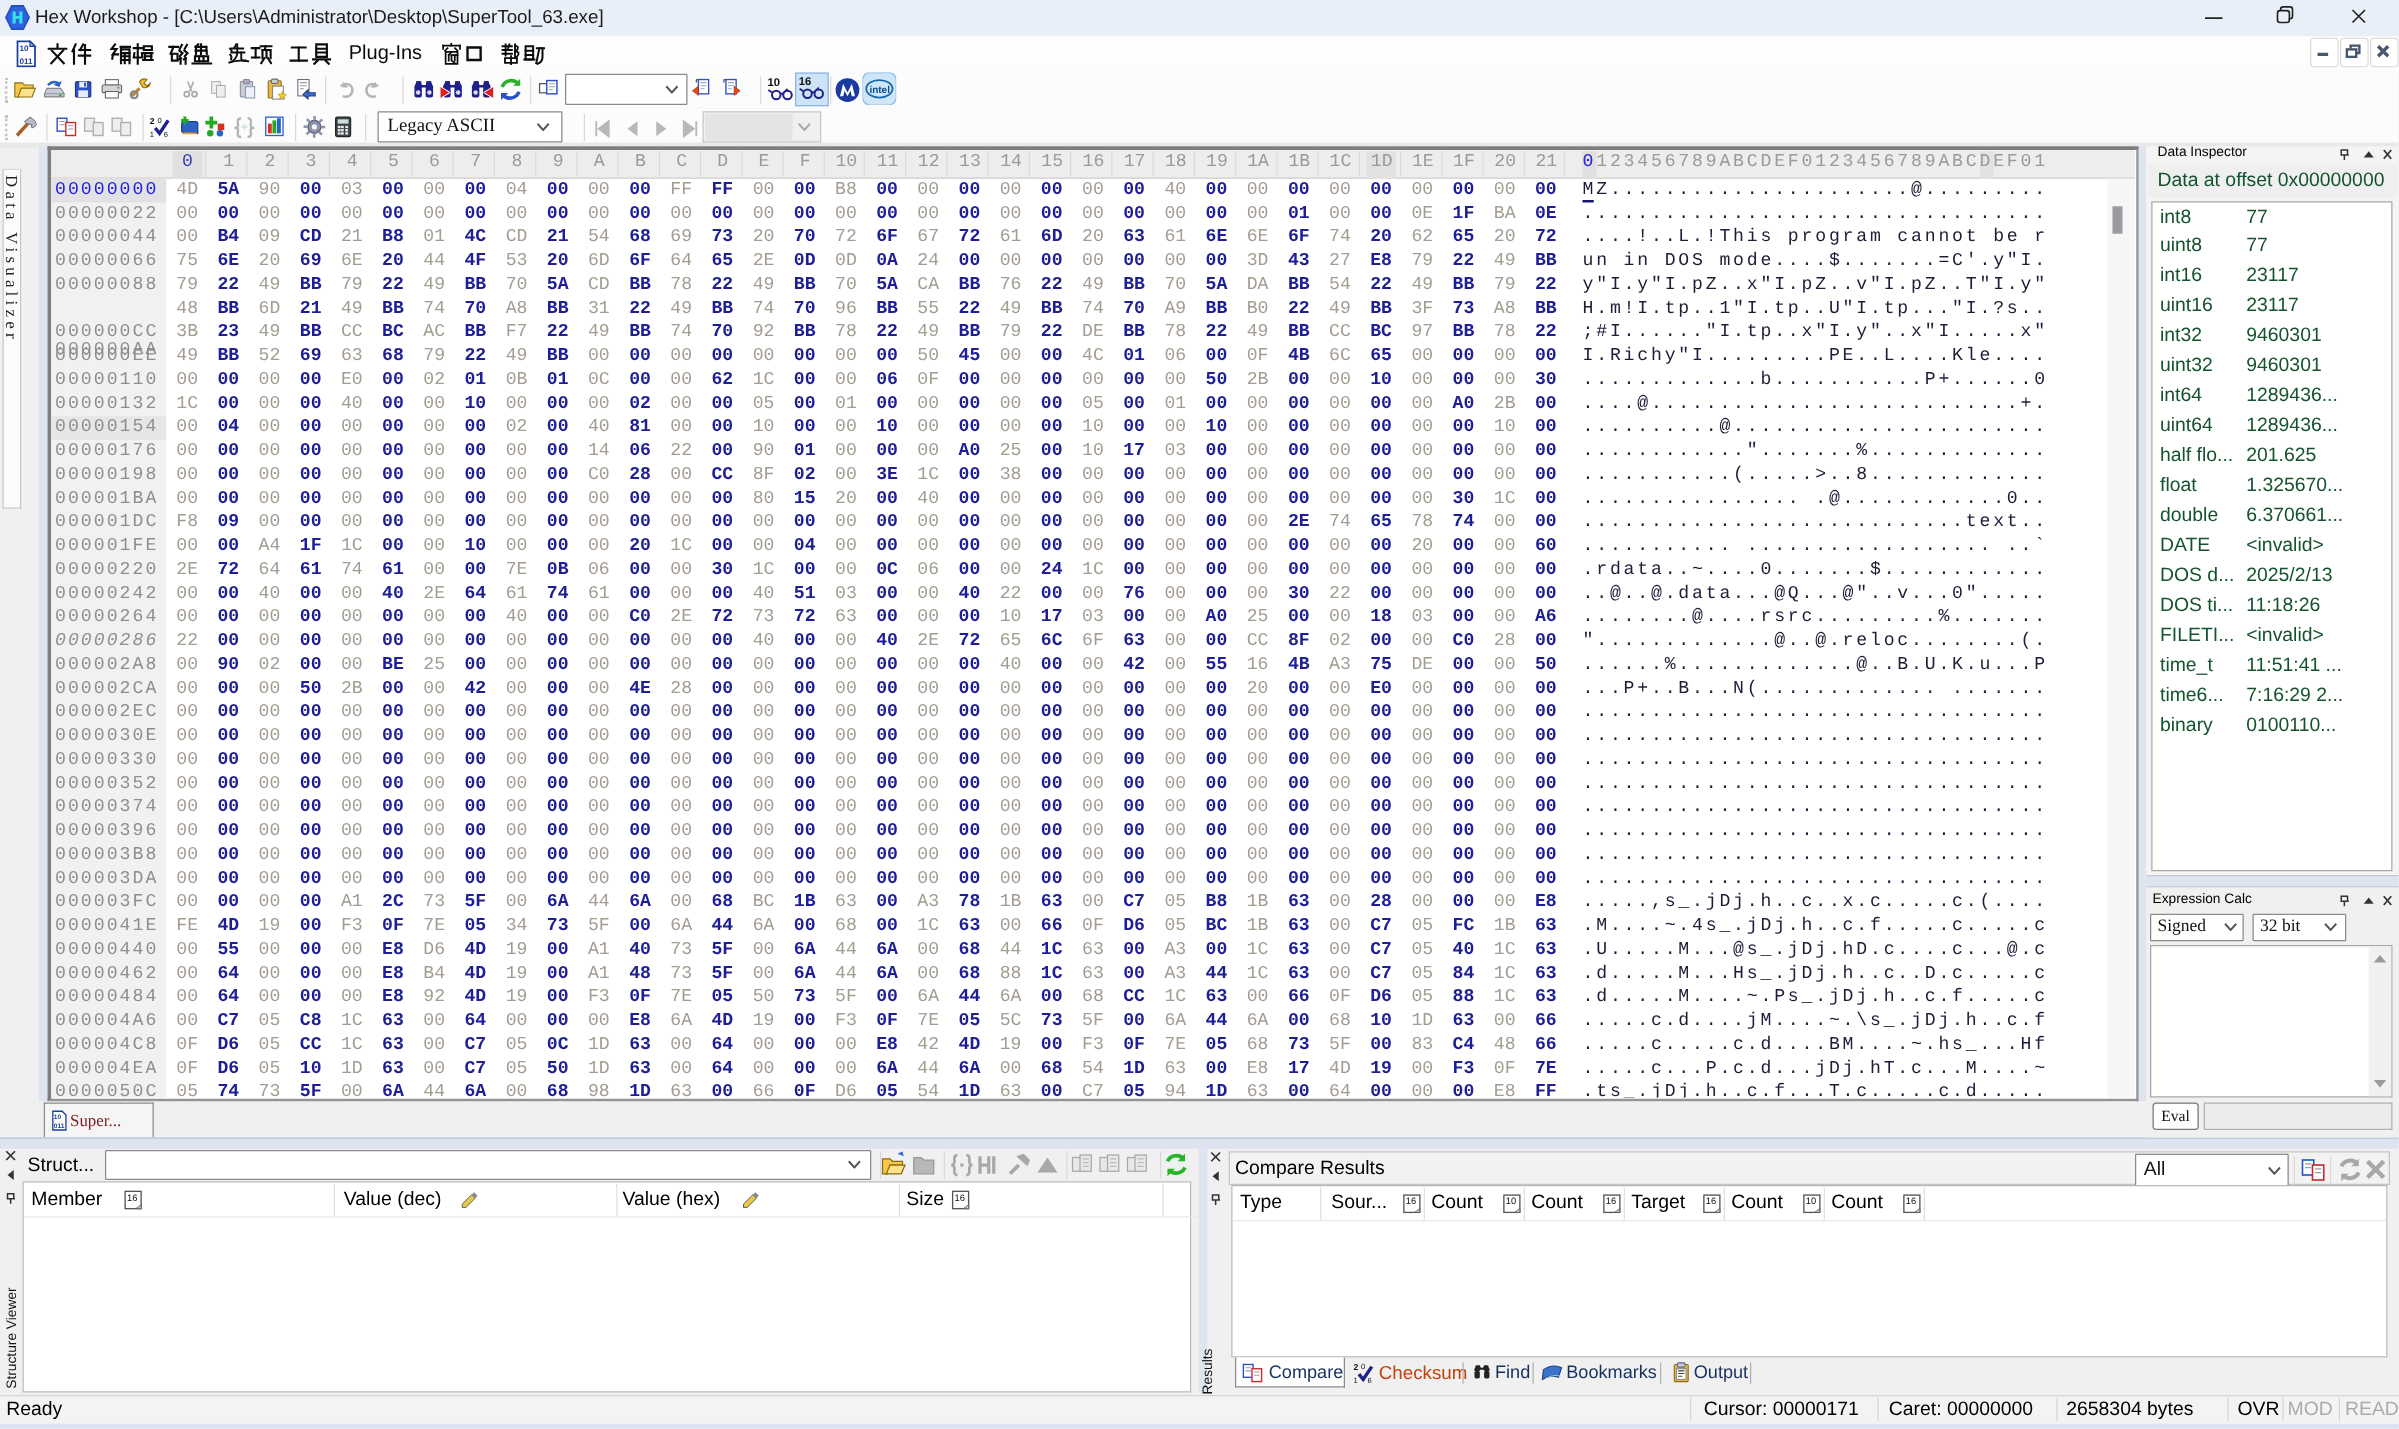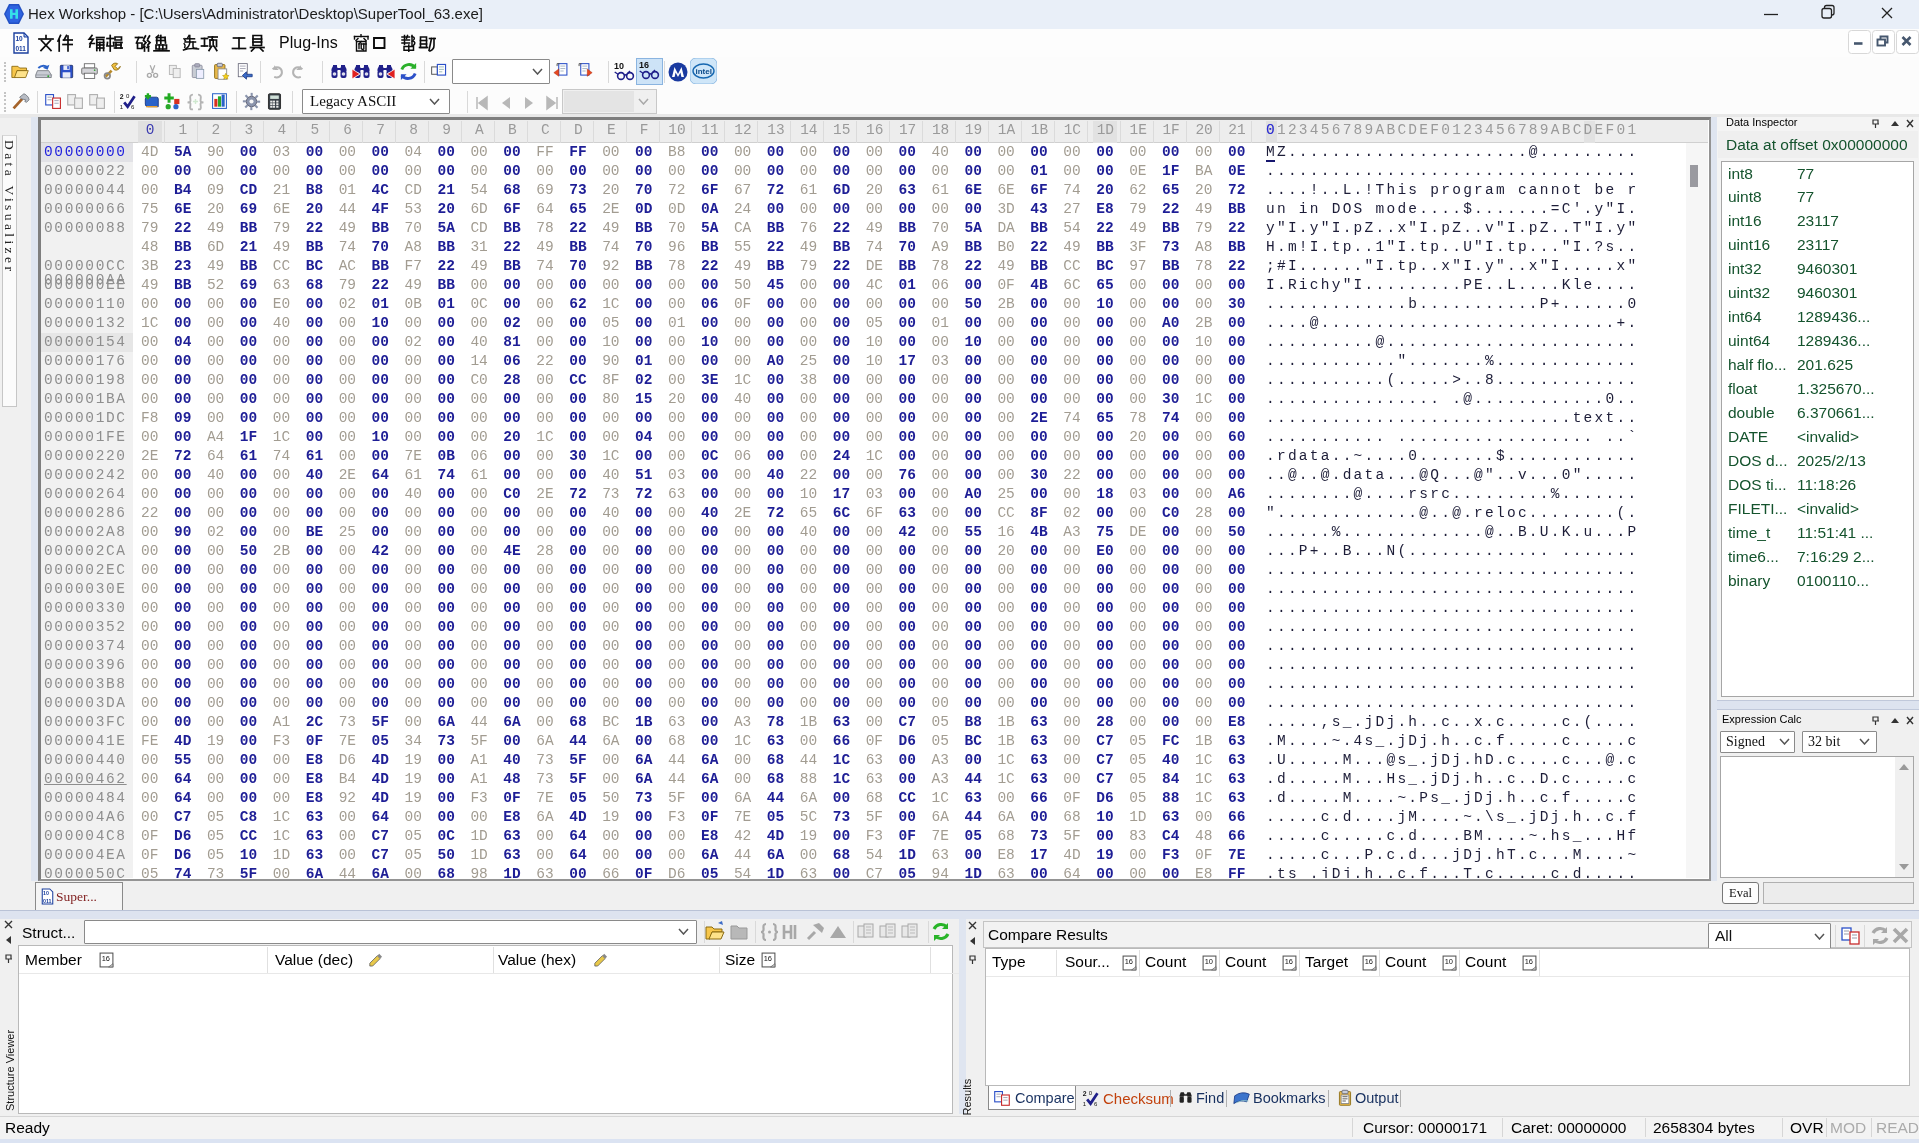--- a/index.html
+++ b/index.html
@@ -567,21 +567,21 @@
 <div class="ar" style="left:1225.0px;top:285.0px">........... .................. ..`</div>
 <div class="ad" style="left:3.0px;top:304.0px;">00000220</div>
 <div class="hr" style="left:95.0px;top:304.0px"><i>2E</i><b>72</b><i>64</i><b>61</b><i>74</i><b>61</b><i>00</i><b>00</b><i>7E</i><b>0B</b><i>06</i><b>00</b><i>00</i><b>30</b><i>1C</i><b>00</b><i>00</i><b>0C</b><i>06</i><b>00</b><i>00</i><b>24</b><i>1C</i><b>00</b><i>00</i><b>00</b><i>00</i><b>00</b><i>00</i><b>00</b><i>00</i><b>00</b><i>00</i><b>00</b></div>
 <div class="ar" style="left:1225.0px;top:304.0px">.rdata..~....0.......$............</div>
 <div class="ad" style="left:3.0px;top:323.0px;">00000242</div>
 <div class="hr" style="left:95.0px;top:323.0px"><i>00</i><b>00</b><i>40</i><b>00</b><i>00</i><b>40</b><i>2E</i><b>64</b><i>61</i><b>74</b><i>61</i><b>00</b><i>00</i><b>00</b><i>40</i><b>51</b><i>03</i><b>00</b><i>00</i><b>40</b><i>22</i><b>00</b><i>00</i><b>76</b><i>00</i><b>00</b><i>00</i><b>30</b><i>22</i><b>00</b><i>00</i><b>00</b><i>00</i><b>00</b></div>
 <div class="ar" style="left:1225.0px;top:323.0px">..@..@.data...@Q...@"..v...0".....</div>
 <div class="ad" style="left:3.0px;top:342.0px;">00000264</div>
 <div class="hr" style="left:95.0px;top:342.0px"><i>00</i><b>00</b><i>00</i><b>00</b><i>00</i><b>00</b><i>00</i><b>00</b><i>40</i><b>00</b><i>00</i><b>C0</b><i>2E</i><b>72</b><i>73</i><b>72</b><i>63</i><b>00</b><i>00</i><b>00</b><i>10</i><b>17</b><i>03</i><b>00</b><i>00</i><b>A0</b><i>25</i><b>00</b><i>00</i><b>18</b><i>03</i><b>00</b><i>00</i><b>A6</b></div>
 <div class="ar" style="left:1225.0px;top:342.0px">........@....rsrc.........%.......</div>
-<div class="ad" style="left:3.0px;top:361.0px;">00000286</div>
+<div class="ad" style="left:3.0px;top:361.0px;font-style:italic;">00000286</div>
 <div class="hr" style="left:95.0px;top:361.0px"><i>22</i><b>00</b><i>00</i><b>00</b><i>00</i><b>00</b><i>00</i><b>00</b><i>00</i><b>00</b><i>00</i><b>00</b><i>00</i><b>00</b><i>40</i><b>00</b><i>00</i><b>40</b><i>2E</i><b>72</b><i>65</i><b>6C</b><i>6F</i><b>63</b><i>00</i><b>00</b><i>CC</i><b>8F</b><i>02</i><b>00</b><i>00</i><b>C0</b><i>28</i><b>00</b></div>
 <div class="ar" style="left:1225.0px;top:361.0px">".............@..@.reloc........(.</div>
 <div class="ad" style="left:3.0px;top:380.0px;">000002A8</div>
 <div class="hr" style="left:95.0px;top:380.0px"><i>00</i><b>90</b><i>02</i><b>00</b><i>00</i><b>BE</b><i>25</i><b>00</b><i>00</i><b>00</b><i>00</i><b>00</b><i>00</i><b>00</b><i>00</i><b>00</b><i>00</i><b>00</b><i>00</i><b>00</b><i>40</i><b>00</b><i>00</i><b>42</b><i>00</i><b>55</b><i>16</i><b>4B</b><i>A3</i><b>75</b><i>DE</i><b>00</b><i>00</i><b>50</b></div>
 <div class="ar" style="left:1225.0px;top:380.0px">......%.............@..B.U.K.u...P</div>
 <div class="ad" style="left:3.0px;top:399.0px;">000002CA</div>
 <div class="hr" style="left:95.0px;top:399.0px"><i>00</i><b>00</b><i>00</i><b>50</b><i>2B</i><b>00</b><i>00</i><b>42</b><i>00</i><b>00</b><i>00</i><b>4E</b><i>28</i><b>00</b><i>00</i><b>00</b><i>00</i><b>00</b><i>00</i><b>00</b><i>00</i><b>00</b><i>00</i><b>00</b><i>00</i><b>00</b><i>20</i><b>00</b><i>00</i><b>E0</b><i>00</i><b>00</b><i>00</i><b>00</b></div>
 <div class="ar" style="left:1225.0px;top:399.0px">...P+..B...N(............. .......</div>
 <div class="ad" style="left:3.0px;top:418.0px;">000002EC</div>
 <div class="hr" style="left:95.0px;top:418.0px"><i>00</i><b>00</b><i>00</i><b>00</b><i>00</i><b>00</b><i>00</i><b>00</b><i>00</i><b>00</b><i>00</i><b>00</b><i>00</i><b>00</b><i>00</i><b>00</b><i>00</i><b>00</b><i>00</i><b>00</b><i>00</i><b>00</b><i>00</i><b>00</b><i>00</i><b>00</b><i>00</i><b>00</b><i>00</i><b>00</b><i>00</i><b>00</b><i>00</i><b>00</b></div>
@@ -609,21 +609,21 @@
 <div class="ar" style="left:1225.0px;top:551.0px">..................................</div>
 <div class="ad" style="left:3.0px;top:570.0px;">000003FC</div>
 <div class="hr" style="left:95.0px;top:570.0px"><i>00</i><b>00</b><i>00</i><b>00</b><i>A1</i><b>2C</b><i>73</i><b>5F</b><i>00</i><b>6A</b><i>44</i><b>6A</b><i>00</i><b>68</b><i>BC</i><b>1B</b><i>63</i><b>00</b><i>A3</i><b>78</b><i>1B</i><b>63</b><i>00</i><b>C7</b><i>05</i><b>B8</b><i>1B</i><b>63</b><i>00</i><b>28</b><i>00</i><b>00</b><i>00</i><b>E8</b></div>
 <div class="ar" style="left:1225.0px;top:570.0px">.....,s_.jDj.h..c..x.c.....c.(....</div>
 <div class="ad" style="left:3.0px;top:589.0px;">0000041E</div>
 <div class="hr" style="left:95.0px;top:589.0px"><i>FE</i><b>4D</b><i>19</i><b>00</b><i>F3</i><b>0F</b><i>7E</i><b>05</b><i>34</i><b>73</b><i>5F</i><b>00</b><i>6A</i><b>44</b><i>6A</i><b>00</b><i>68</i><b>00</b><i>1C</i><b>63</b><i>00</i><b>66</b><i>0F</i><b>D6</b><i>05</i><b>BC</b><i>1B</i><b>63</b><i>00</i><b>C7</b><i>05</i><b>FC</b><i>1B</i><b>63</b></div>
 <div class="ar" style="left:1225.0px;top:589.0px">.M....~.4s_.jDj.h..c.f.....c.....c</div>
 <div class="ad" style="left:3.0px;top:608.0px;">00000440</div>
 <div class="hr" style="left:95.0px;top:608.0px"><i>00</i><b>55</b><i>00</i><b>00</b><i>00</i><b>E8</b><i>D6</i><b>4D</b><i>19</i><b>00</b><i>A1</i><b>40</b><i>73</i><b>5F</b><i>00</i><b>6A</b><i>44</i><b>6A</b><i>00</i><b>68</b><i>44</i><b>1C</b><i>63</i><b>00</b><i>A3</i><b>00</b><i>1C</i><b>63</b><i>00</i><b>C7</b><i>05</i><b>40</b><i>1C</i><b>63</b></div>
 <div class="ar" style="left:1225.0px;top:608.0px">.U.....M...@s_.jDj.hD.c....c...@.c</div>
-<div class="ad" style="left:3.0px;top:627.0px;text-decoration:underline;">00000462</div>
+<div class="ad" style="left:3.0px;top:627.0px;">00000462</div>
 <div class="hr" style="left:95.0px;top:627.0px"><i>00</i><b>64</b><i>00</i><b>00</b><i>00</i><b>E8</b><i>B4</i><b>4D</b><i>19</i><b>00</b><i>A1</i><b>48</b><i>73</i><b>5F</b><i>00</i><b>6A</b><i>44</i><b>6A</b><i>00</i><b>68</b><i>88</i><b>1C</b><i>63</i><b>00</b><i>A3</i><b>44</b><i>1C</i><b>63</b><i>00</i><b>C7</b><i>05</i><b>84</b><i>1C</i><b>63</b></div>
 <div class="ar" style="left:1225.0px;top:627.0px">.d.....M...Hs_.jDj.h..c..D.c.....c</div>
 <div class="ad" style="left:3.0px;top:646.0px;">00000484</div>
 <div class="hr" style="left:95.0px;top:646.0px"><i>00</i><b>64</b><i>00</i><b>00</b><i>00</i><b>E8</b><i>92</i><b>4D</b><i>19</i><b>00</b><i>F3</i><b>0F</b><i>7E</i><b>05</b><i>50</i><b>73</b><i>5F</i><b>00</b><i>6A</i><b>44</b><i>6A</i><b>00</b><i>68</i><b>CC</b><i>1C</i><b>63</b><i>00</i><b>66</b><i>0F</i><b>D6</b><i>05</i><b>88</b><i>1C</i><b>63</b></div>
 <div class="ar" style="left:1225.0px;top:646.0px">.d.....M....~.Ps_.jDj.h..c.f.....c</div>
 <div class="ad" style="left:3.0px;top:665.0px;">000004A6</div>
 <div class="hr" style="left:95.0px;top:665.0px"><i>00</i><b>C7</b><i>05</i><b>C8</b><i>1C</i><b>63</b><i>00</i><b>64</b><i>00</i><b>00</b><i>00</i><b>E8</b><i>6A</i><b>4D</b><i>19</i><b>00</b><i>F3</i><b>0F</b><i>7E</i><b>05</b><i>5C</i><b>73</b><i>5F</i><b>00</b><i>6A</i><b>44</b><i>6A</i><b>00</b><i>68</i><b>10</b><i>1D</i><b>63</b><i>00</i><b>66</b></div>
 <div class="ar" style="left:1225.0px;top:665.0px">.....c.d....jM....~.\s_.jDj.h..c.f</div>
 <div class="ad" style="left:3.0px;top:684.0px;">000004C8</div>
 <div class="hr" style="left:95.0px;top:684.0px"><i>0F</i><b>D6</b><i>05</i><b>CC</b><i>1C</i><b>63</b><i>00</i><b>C7</b><i>05</i><b>0C</b><i>1D</i><b>63</b><i>00</i><b>64</b><i>00</i><b>00</b><i>00</i><b>E8</b><i>42</i><b>4D</b><i>19</i><b>00</b><i>F3</i><b>0F</b><i>7E</i><b>05</b><i>68</i><b>73</b><i>5F</i><b>00</b><i>83</i><b>C4</b><i>48</i><b>66</b></div>

